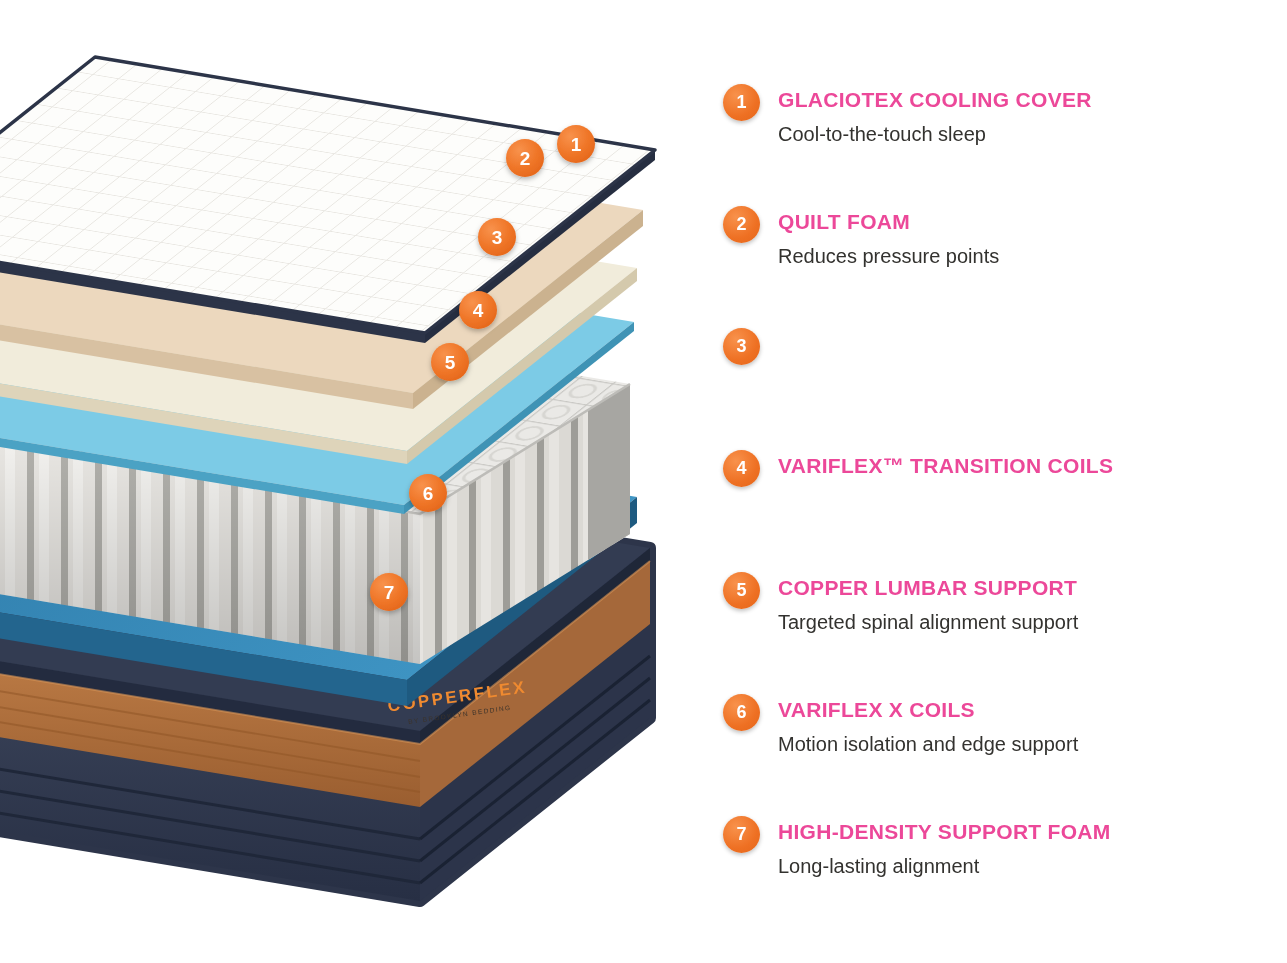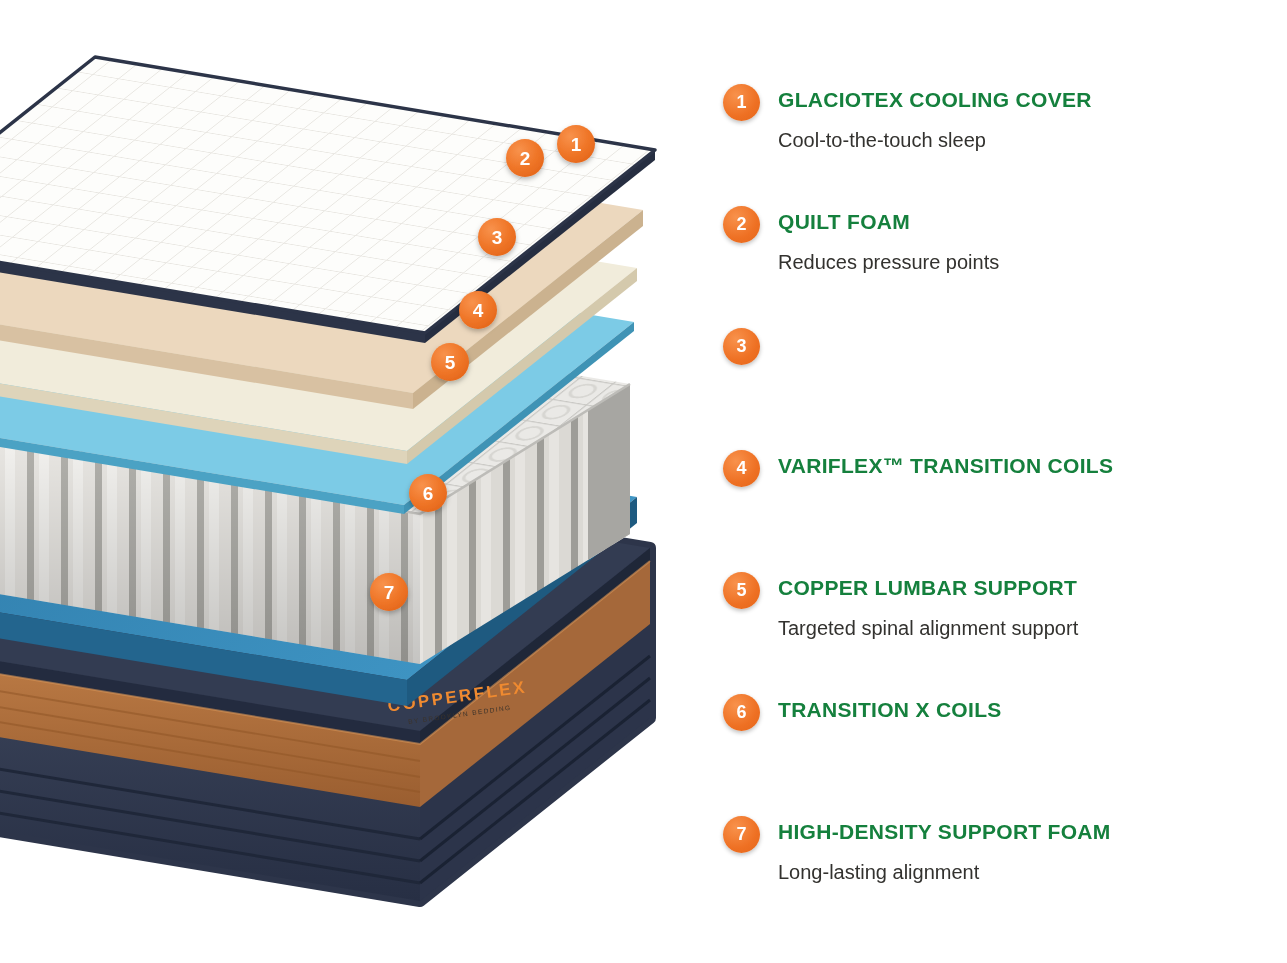--- a/index.html
+++ b/index.html
@@ -16,26 +16,26 @@
   }
   .legend-item { display:flex; gap:18px; height:70px; align-items:flex-start; }
   .badge {
     flex:0 0 37px; width:37px; height:37px; border-radius:50%;
     background:radial-gradient(circle at 35% 30%, #f8924c, #ee7023 60%, #e4661a);
     color:#ffffff; font-weight:700; font-size:18px;
     display:flex; align-items:center; justify-content:center;
     box-shadow:0 2px 4px rgba(0,0,0,0.25); margin-top:-3px;
   }
   .legend-title {
-    font-size:21px; font-weight:700; color:#15803d;
+    font-size:21px; font-weight:700; color:#ec4899;
     letter-spacing:0.3px; line-height:26px;
   }
   .legend-desc {
     font-size:20px; font-weight:400; color:#33322f;
-    line-height:26px; margin-top:14px;
+    line-height:26px; margin-top:8px;
   }
 
   
   .marker-num { font:700 19px "Liberation Sans", sans-serif; fill:#ffffff; }
   .logo-main { font:700 17px "Liberation Sans", sans-serif; fill:#ef8a30; letter-spacing:2.5px; }
   .logo-sub  { font:400 6.5px "Liberation Sans", sans-serif; fill:#3b332b; letter-spacing:1.4px; }
 </style>
 </head>
 <body>
 
@@ -230,21 +230,22 @@
         <div class="legend-title">COPPER LUMBAR SUPPORT</div>
         <div class="legend-desc">Targeted spinal alignment support</div>
       </div>
     </div>
 
     <div class="legend-item">
       <div class="badge">
         <span>6</span>
       </div>
       <div class="legend-text">
-        <div class="legend-title">TRANSITION X COILS</div>
+        <div class="legend-title">VARIFLEX X COILS</div>
+        <div class="legend-desc">Motion isolation and edge support</div>
       </div>
     </div>
 
     <div class="legend-item">
       <div class="badge">
         <span>7</span>
       </div>
       <div class="legend-text">
         <div class="legend-title">HIGH-DENSITY SUPPORT FOAM</div>
         <div class="legend-desc">Long-lasting alignment</div>

